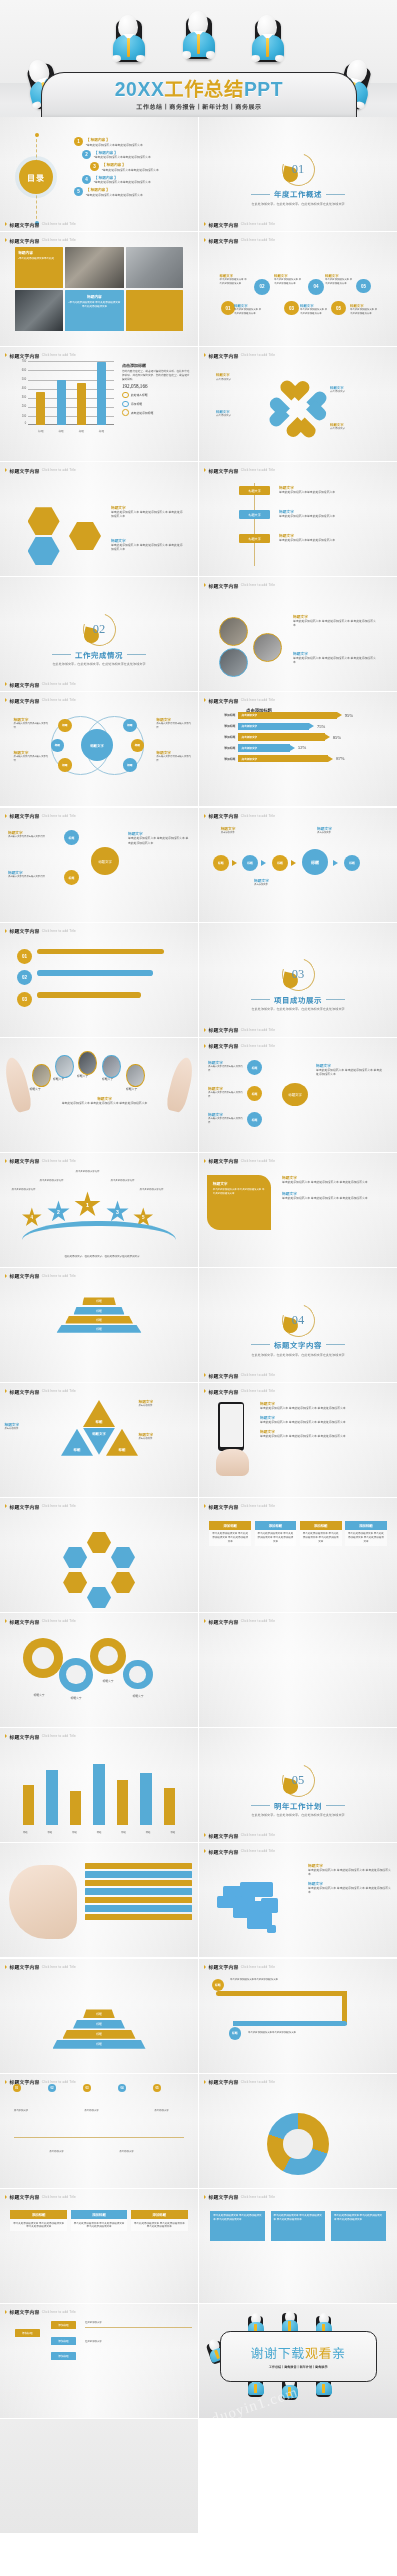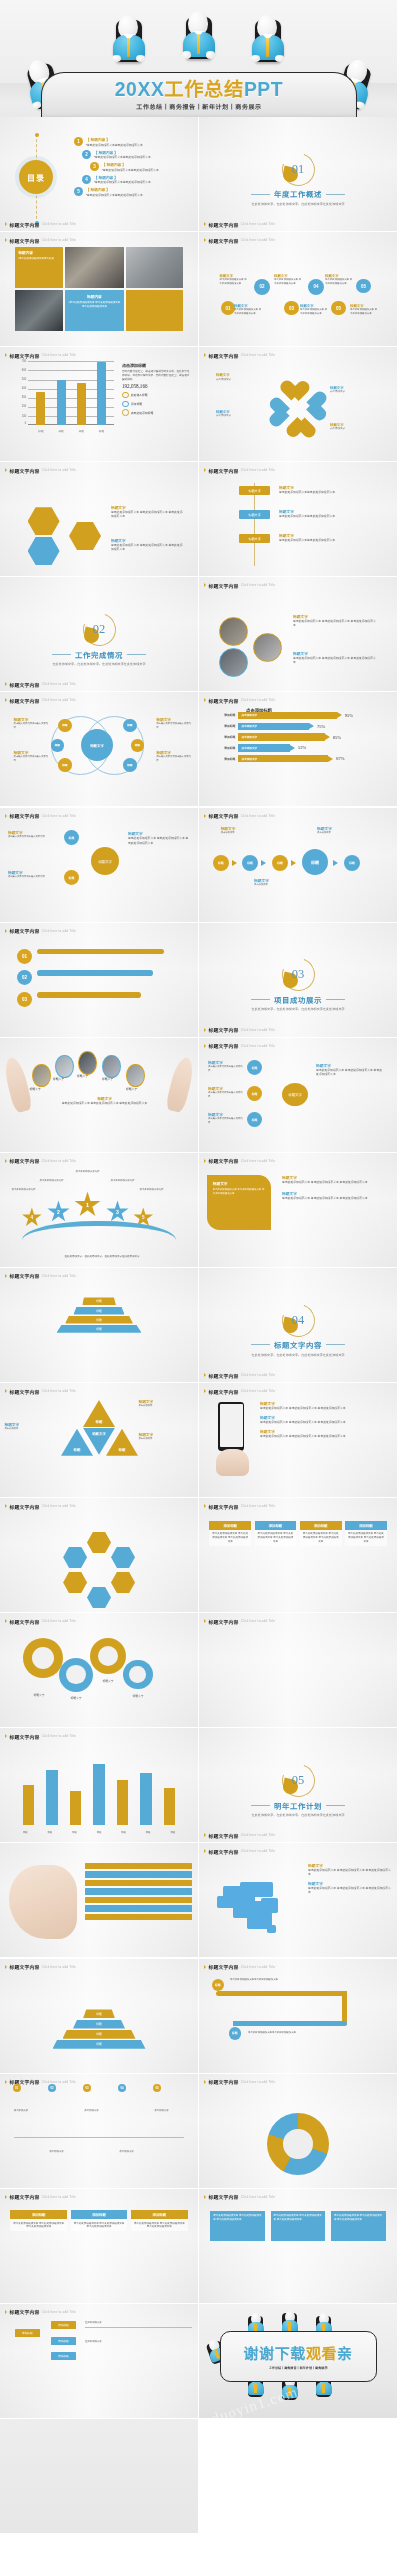--- a/index.html
+++ b/index.html
@@ -206,21 +206,21 @@
   
   .org-box{position:absolute;color:#fff;font-size:2.6px;display:flex;align-items:center;
     justify-content:center;border-radius:0.6px;}
 
   
   .thanks{position:relative;height:100%;
     background:linear-gradient(180deg,#f2f2f2 0%,#eaeaea 60%,#e0e0e1 100%);overflow:hidden;}
   .ty-table{position:absolute;left:20.5px;right:20.5px;top:27px;height:49px;
     background:linear-gradient(180deg,#fafafa,#ececec);border:0.9px solid #2b2b2d;
     border-radius:10.2px;display:flex;flex-direction:column;align-items:center;justify-content:center;}
-  .ty-title{font-size:15px;font-weight:700;letter-spacing:0.6px;}
+  .ty-title{font-size:13px;font-weight:400;letter-spacing:0.6px;}
   .ty-sub{font-size:3.1px;color:#444;margin-top:1.7px;font-weight:700;}
   .ty-fig{position:absolute;width:17px;height:28px;}
   .ty-fig .h2{position:absolute;left:4px;top:0;width:9.7px;height:12px;border-radius:50%;
     background:radial-gradient(ellipse at 35% 25%,#fff,#dcdcdc);}
   .ty-fig .c2{position:absolute;left:1.1px;top:2.8px;width:14.8px;height:21.6px;background:#1d1d1f;border-radius:4px;}
   .ty-fig .b2{position:absolute;left:0.6px;top:9.7px;width:16px;height:12.5px;border-radius:6.2px 6.2px 2.8px 2.8px;
     background:radial-gradient(ellipse at 40% 20%,#7fd3ef,#2f9fca);}
   .ty-fig .t2{position:absolute;left:7.4px;top:10.8px;width:2.3px;height:9.7px;background:#f0b720;border-radius:0.6px;}
   .wm{position:absolute;left:11.4px;bottom:3.4px;font-size:14.8px;color:rgba(255,255,255,.55);
     transform:rotate(-18deg);font-family:"Liberation Serif",serif;letter-spacing:1.1px;pointer-events:none;}

